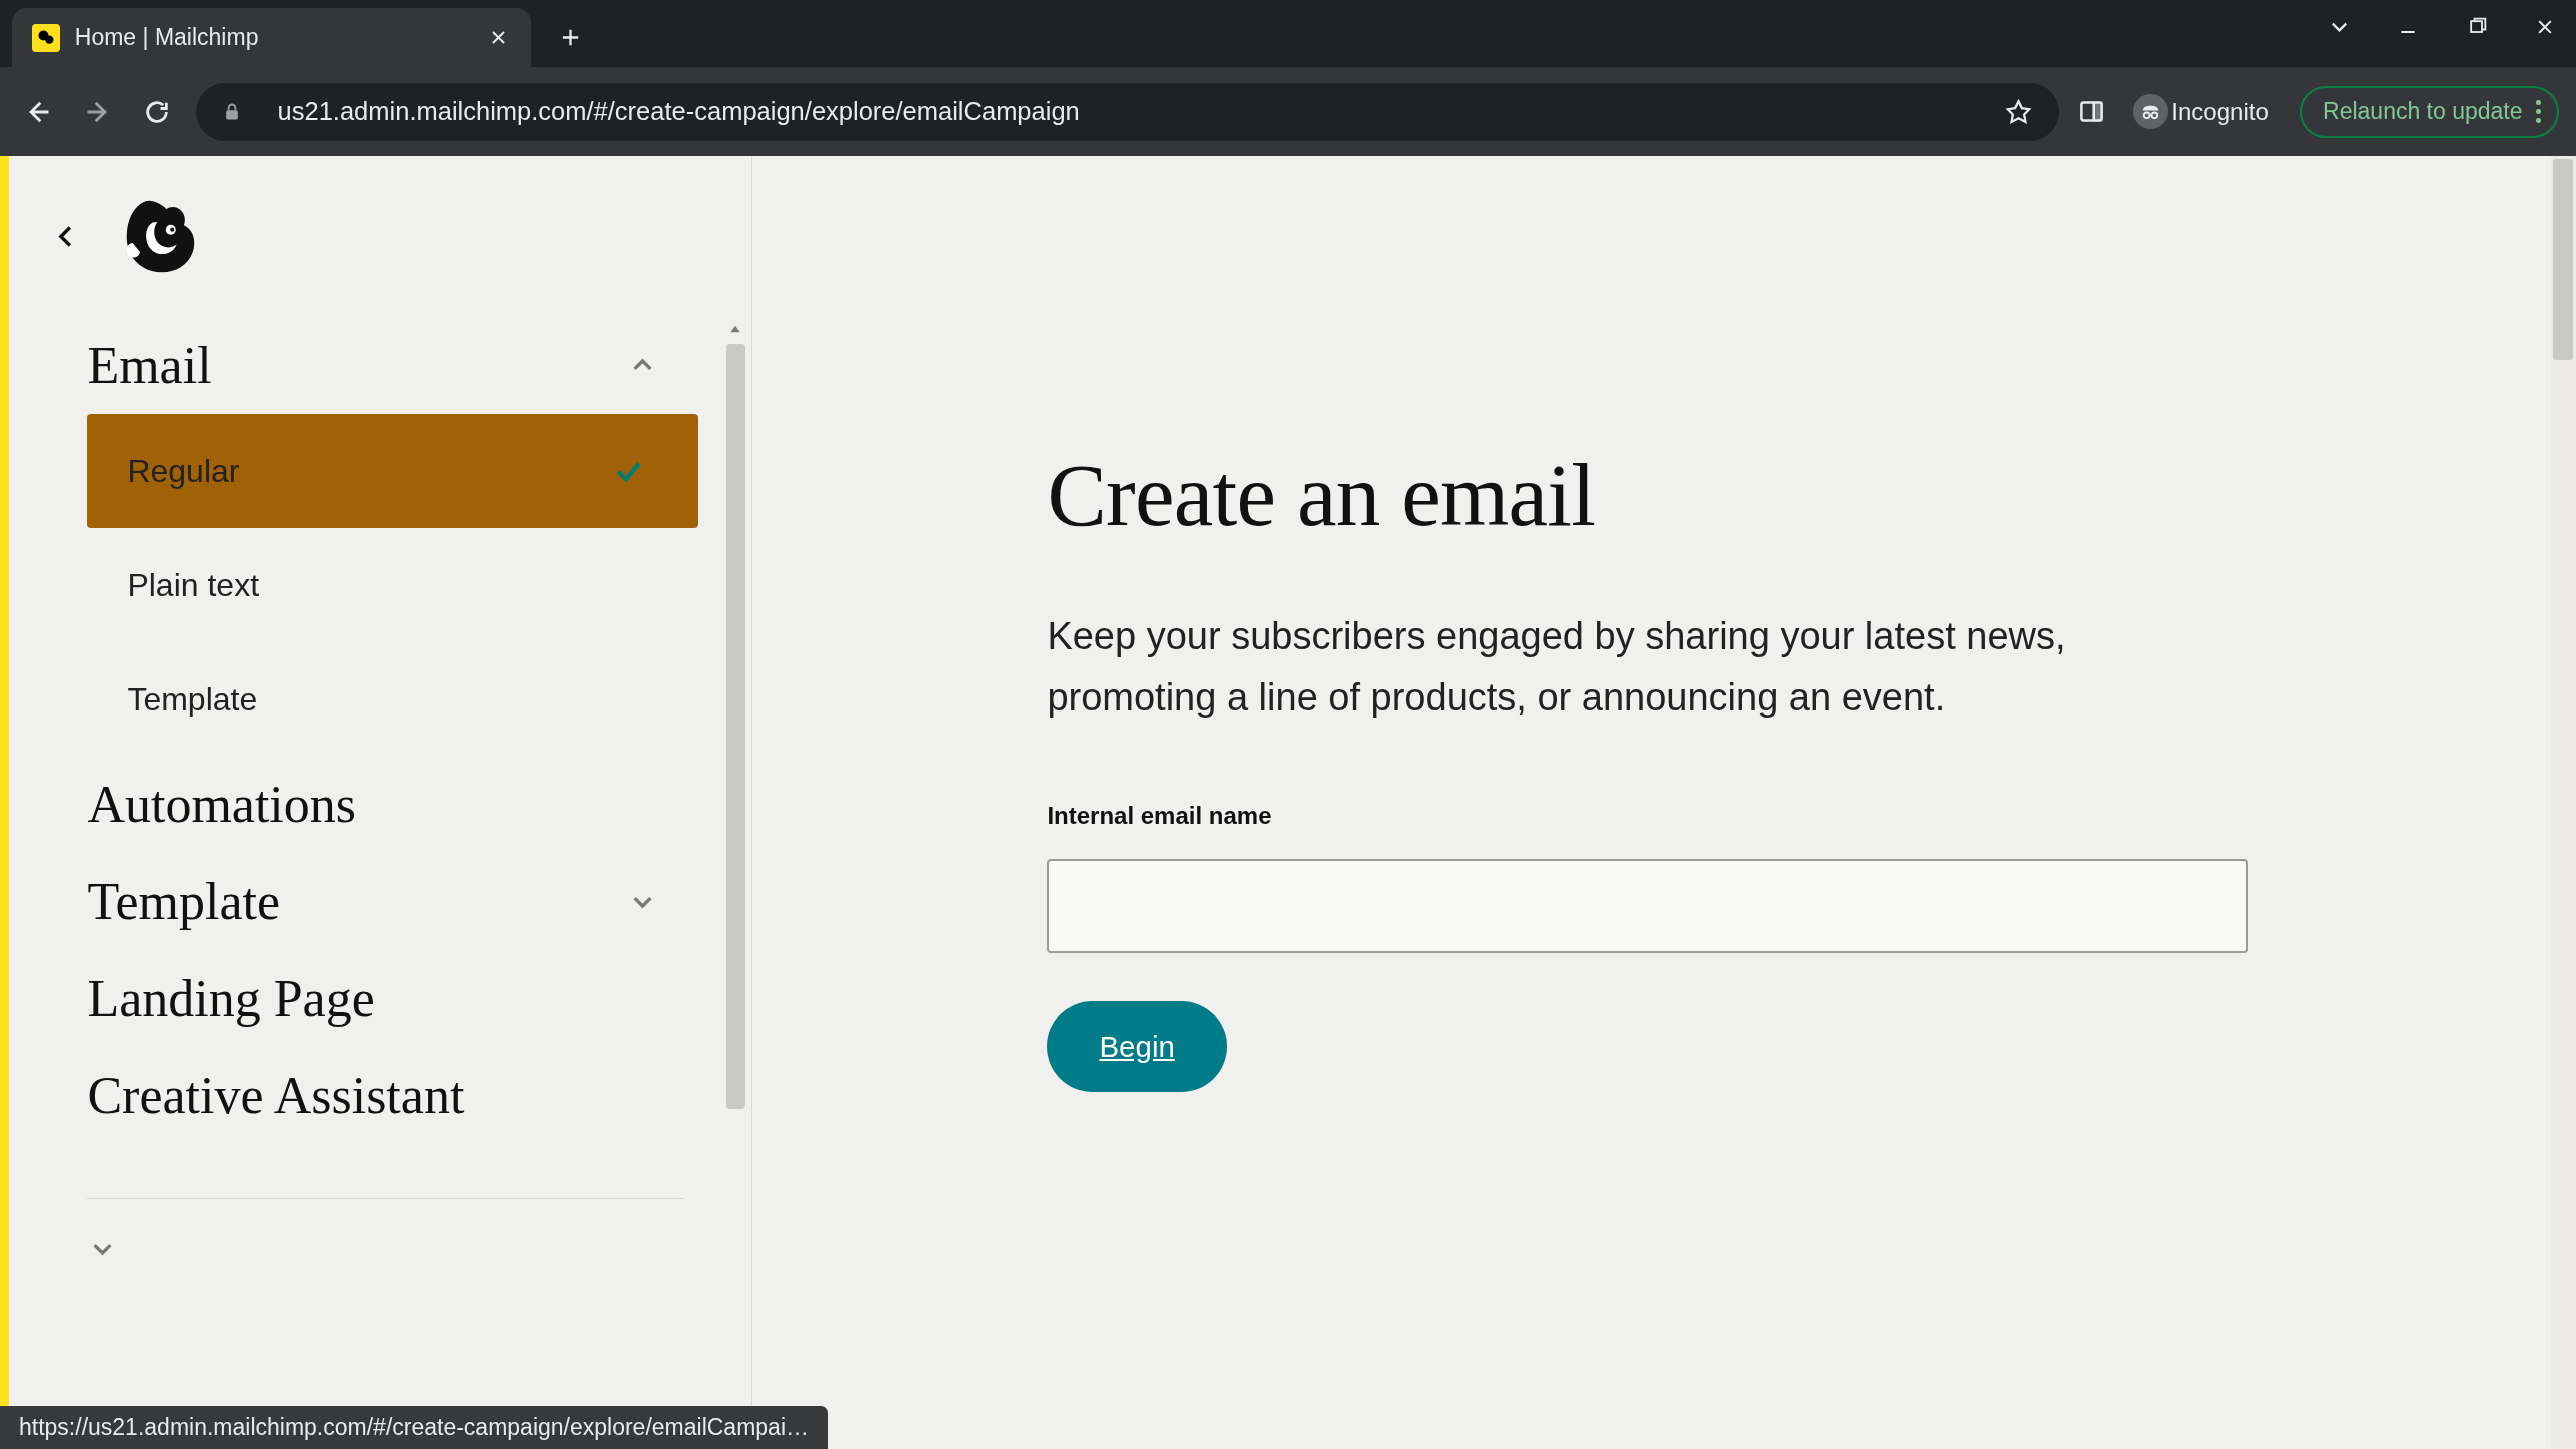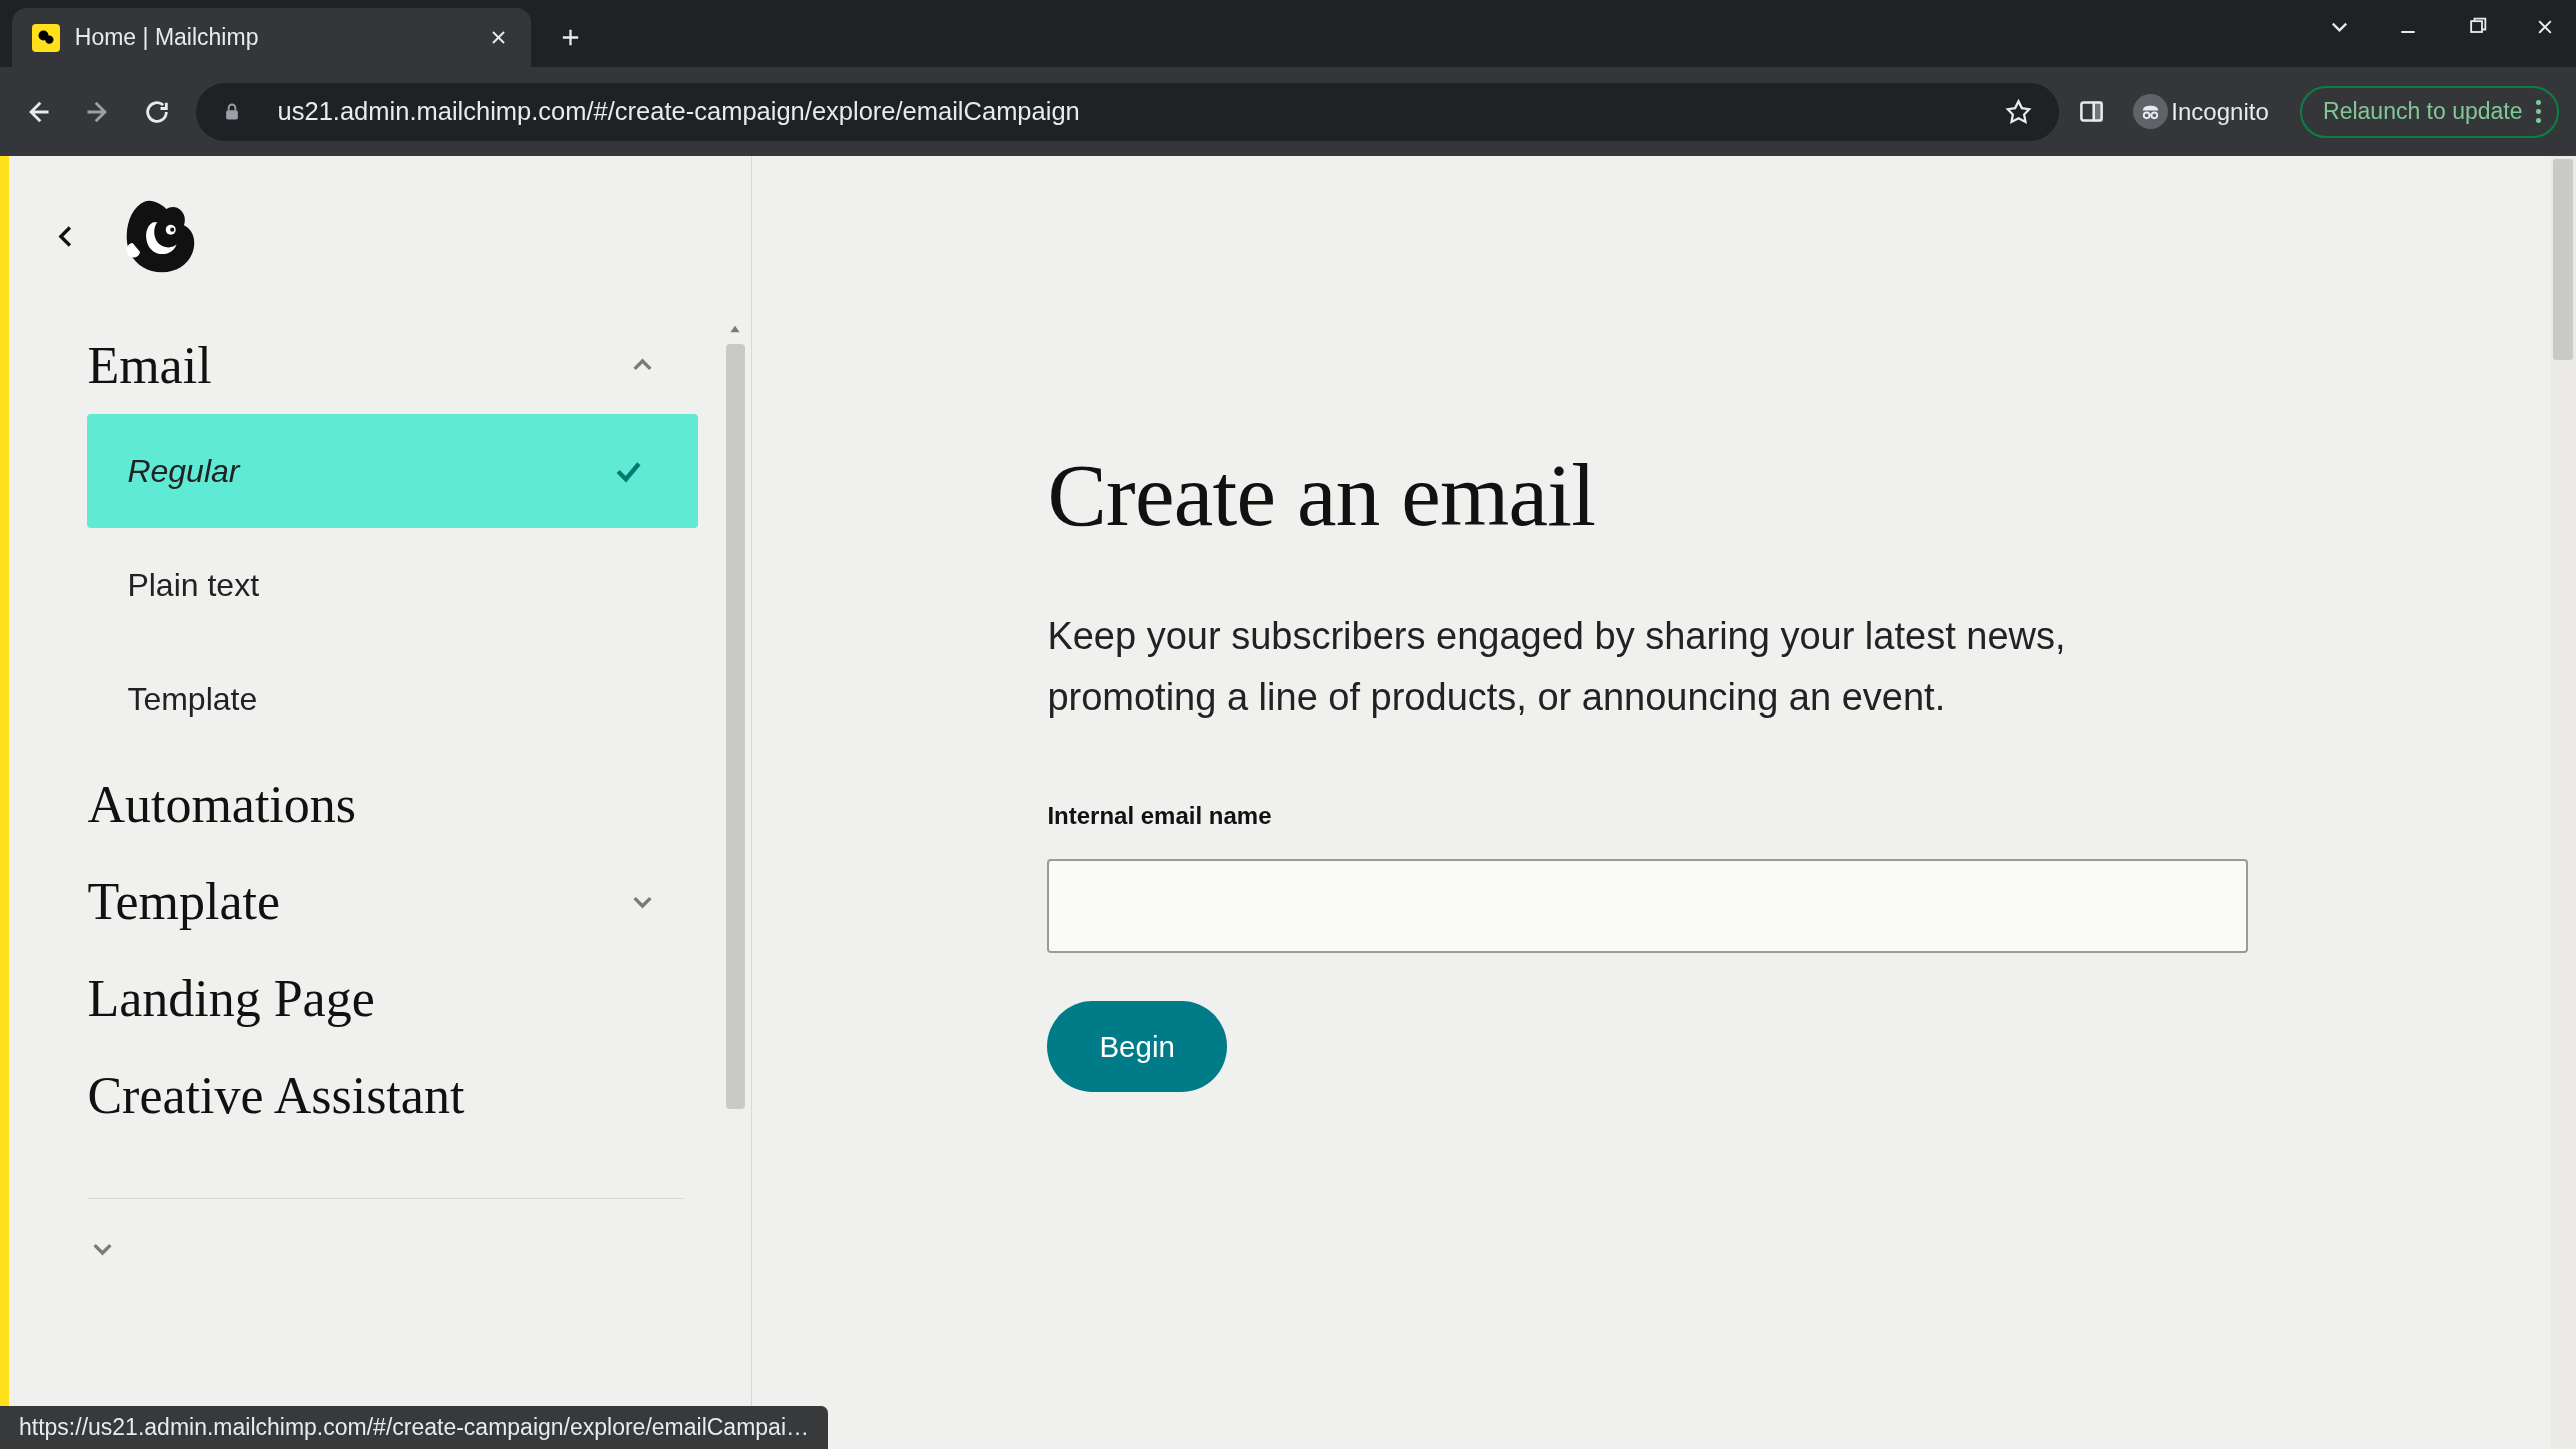--- a/index.html
+++ b/index.html
@@ -59,36 +59,36 @@
   .sb-scrollbar-up svg, .sb-scrollbar-down svg { width: 16px; height: 16px; }
   .sb-scrollbar-thumb { position: absolute; left: 4px; width: 19px; top: 27px; height: 765px; background: #c9c9c6; border-radius: 4px; cursor: pointer; }
 
   .sb-section { padding: 0 0 0 78px; }
   .sb-heading-row { display: flex; align-items: center; justify-content: space-between; padding-right: 54px; cursor: pointer; }
   .sb-heading { font-family: Georgia, "Times New Roman", serif; font-size: 52px; color: #111; padding: 19px 0; }
   .sb-caret { width: 29.5px; height: 29.5px; display: flex; align-items: center; justify-content: center; color: #7a7a77; }
   .sb-caret svg { width: 27px; height: 27px; }
 
   .sb-item { height: 114px; display: flex; align-items: center; justify-content: space-between; padding: 0 54px 0 40px; font-size: 32px; color: #222; cursor: pointer; border-radius: 4px; margin-right: 13.4px; }
-  .sb-item.selected { background: #5eead4; font-style: italic; }
+  .sb-item.selected { background: #a16207; }
   .sb-check { width: 32px; height: 32px; display: flex; align-items: center; justify-content: center; color: #007c6e; }
   .sb-check svg { width: 31px; height: 31px; }
 
   .sb-sep { height: 1.3px; background: #d9d9d6; margin: 54px 27px 34px 78px; }
 
   
   .main { flex: 1; height: 100%; position: relative; padding: 288px 0 0 295px; }
   .main-scrollbar { position: absolute; right: 0; top: 0; bottom: 0; width: 25.5px; background: #eceae6; }
   .main-sb-thumb { position: absolute; left: 2.7px; top: 2.7px; width: 20px; height: 201px; background: #c9c9c6; border-radius: 2.7px; cursor: pointer; }
 
   .headline { font-family: Georgia, "Times New Roman", serif; font-size: 89px; font-weight: 500; color: #111; letter-spacing: -0.7px; }
   .subcopy { margin-top: 60px; font-size: 38px; line-height: 1.6; color: #222; max-width: 1154px; }
   .field-label { margin-top: 74px; font-size: 24px; font-weight: 600; color: #111; }
   .text-input { margin-top: 29.5px; width: 1201px; height: 94px; background: #fafaf7; border: 2px solid #9a9a97; border-radius: 4px; font-size: 29.5px; padding: 0 20px; color: #111; }
-  .begin-btn { margin-top: 48px; height: 91px; padding: 0 52px; background: #007c89; color: #fff; font-size: 29.5px; font-weight: 500; border: none; border-radius: 47px; cursor: pointer; }
+  .begin-btn { margin-top: 48px; height: 91px; padding: 0 52px; background: #007c89; color: #fff; font-size: 29.5px; font-weight: 500; border: none; border-radius: 47px; cursor: pointer; text-decoration: underline; }
 
   
   .status-bar { position: absolute; left: 0; bottom: 0; height: 43px; padding: 0 19px; background: #38393b; color: #e8eaed; font-size: 23px; display: flex; align-items: center; border-top-right-radius: 6.7px; max-width: 852px; overflow: hidden; white-space: nowrap; }
 
   
 </style>
 </head>
 <body>
 
 <div class="browser-chrome">

